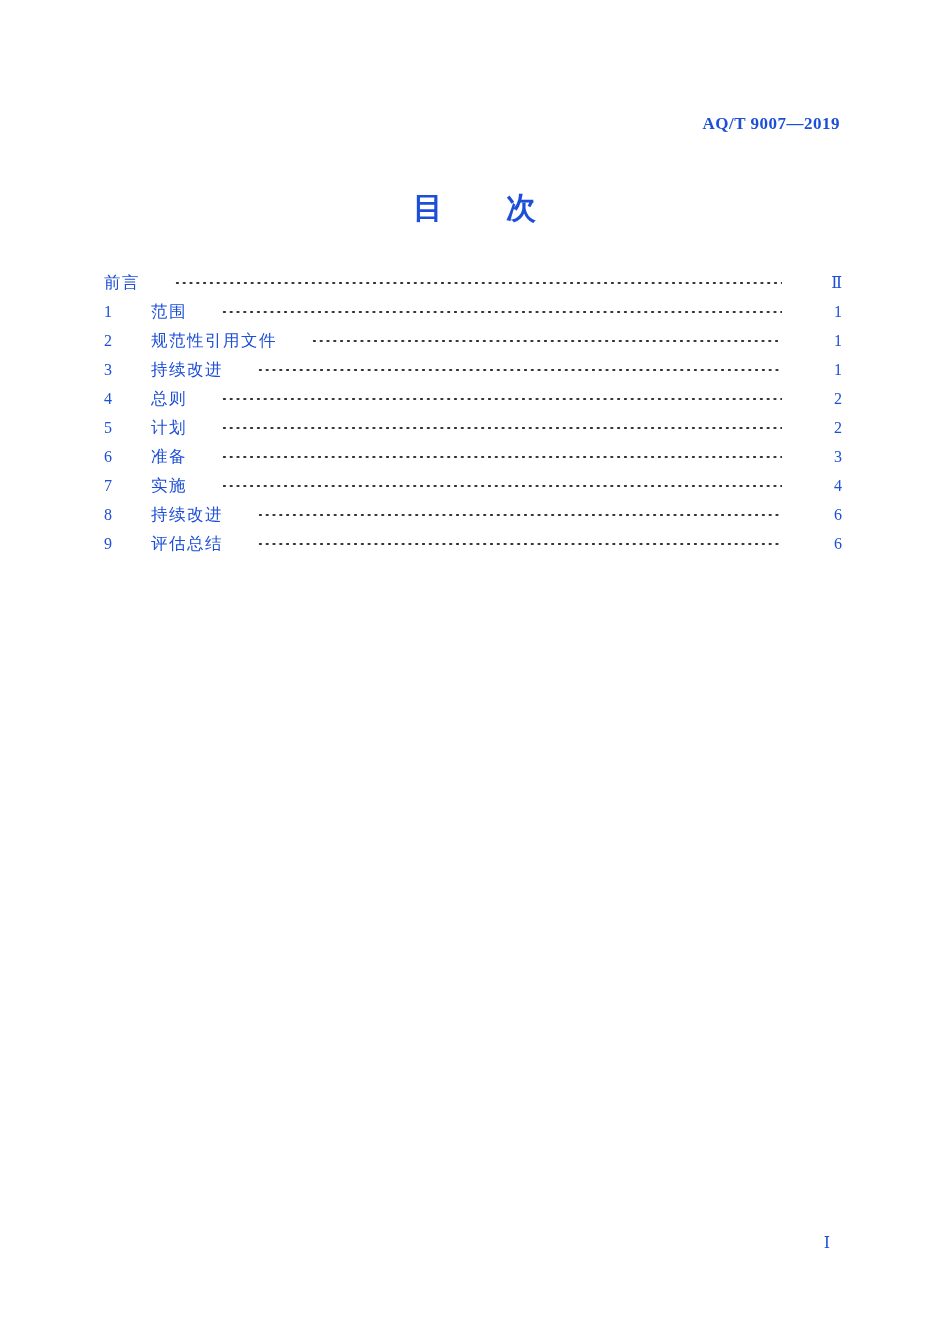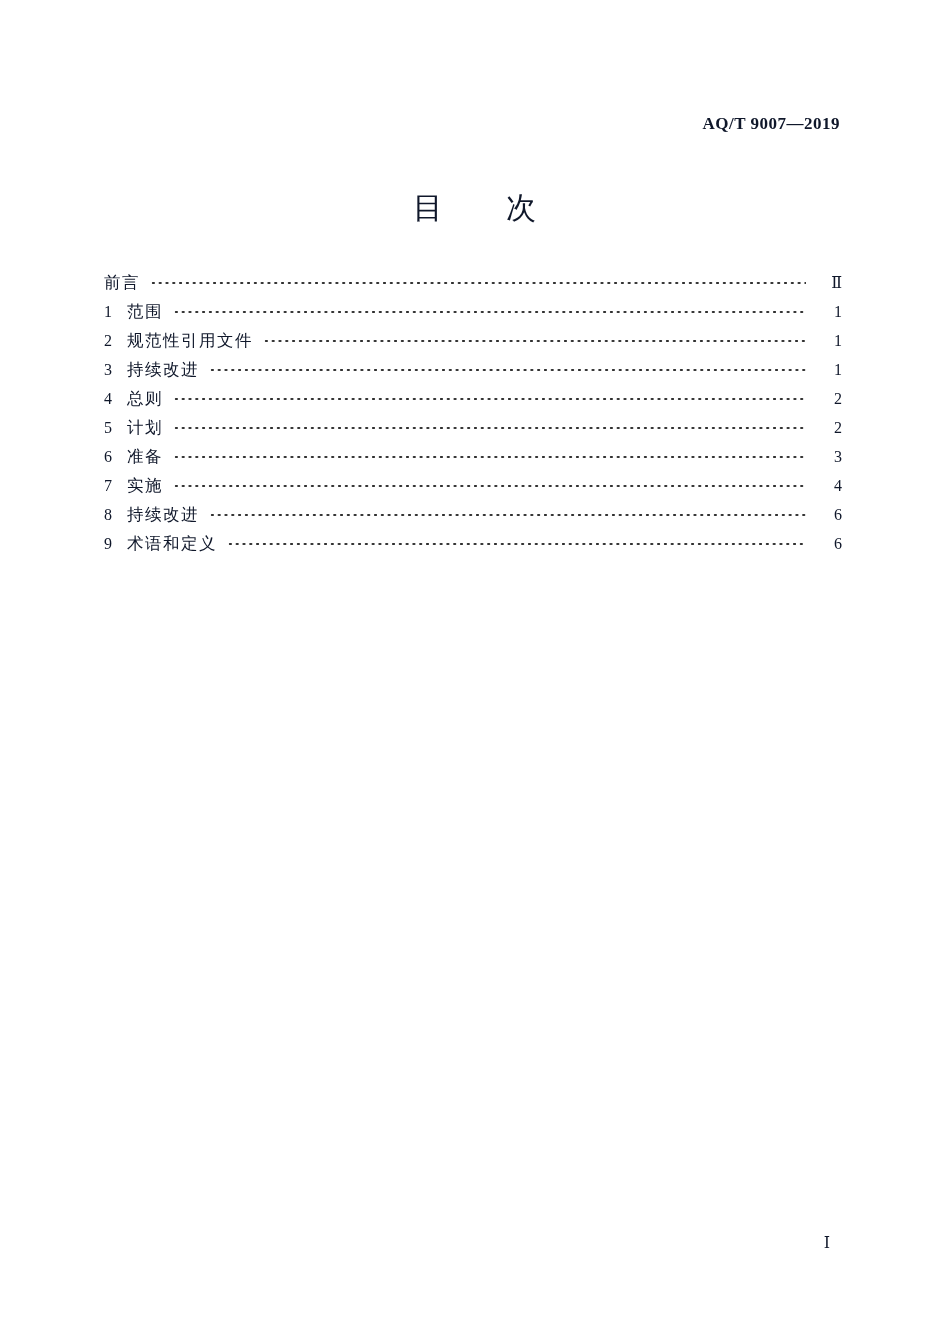--- a/index.html
+++ b/index.html
@@ -6,55 +6,56 @@
     margin: 0;
     padding: 0;
     background: #ffffff;
   }
   .page {
     position: relative;
     width: 950px;
     height: 1344px;
     background: #ffffff;
     font-family: "Liberation Serif", "DejaVu Serif", serif;
-    color: #0f172a;
+    color: #1d4ed8;
     overflow: hidden;
   }
   .doc-code {
     position: absolute;
     top: 114px;
     left: 0;
     right: 110px;
     text-align: right;
     font-size: 17px;
     font-weight: bold;
     letter-spacing: 0.5px;
     font-family: "Liberation Serif", "DejaVu Serif", serif;
   }
   .doc-title {
     position: absolute;
     top: 188px;
     left: 0;
     width: 100%;
     text-align: center;
     font-size: 30px;
-    font-weight: normal;
+    font-weight: bold;
     letter-spacing: 1px;
   }
   .toc {
     position: absolute;
     top: 268px;
     left: 104px;
     right: 108px;
   }
   .toc-row {
     display: flex;
     align-items: center;
     height: 29px;
     font-size: 16.5px;
+    gap: 24px;
   }
   .toc-num {
     flex: none;
     width: 23px;
     font-size: 16px;
   }
   .toc-num:empty { display: none; }
   .toc-label {
     flex: none;
     letter-spacing: 1.5px;
@@ -155,21 +156,21 @@
 
       <div class="toc-row">
         <span class="toc-num">8</span>
         <span class="toc-label">持续改进</span>
         <span class="toc-leader"></span>
         <span class="toc-page">6</span>
       </div>
 
       <div class="toc-row">
         <span class="toc-num">9</span>
-        <span class="toc-label">术语和定义</span>
+        <span class="toc-label">评估总结</span>
         <span class="toc-leader"></span>
         <span class="toc-page">6</span>
       </div>
     </div>
 
   <div class="footer-pagenum">Ⅰ</div>
 
 </div>
 
 </body></html>

